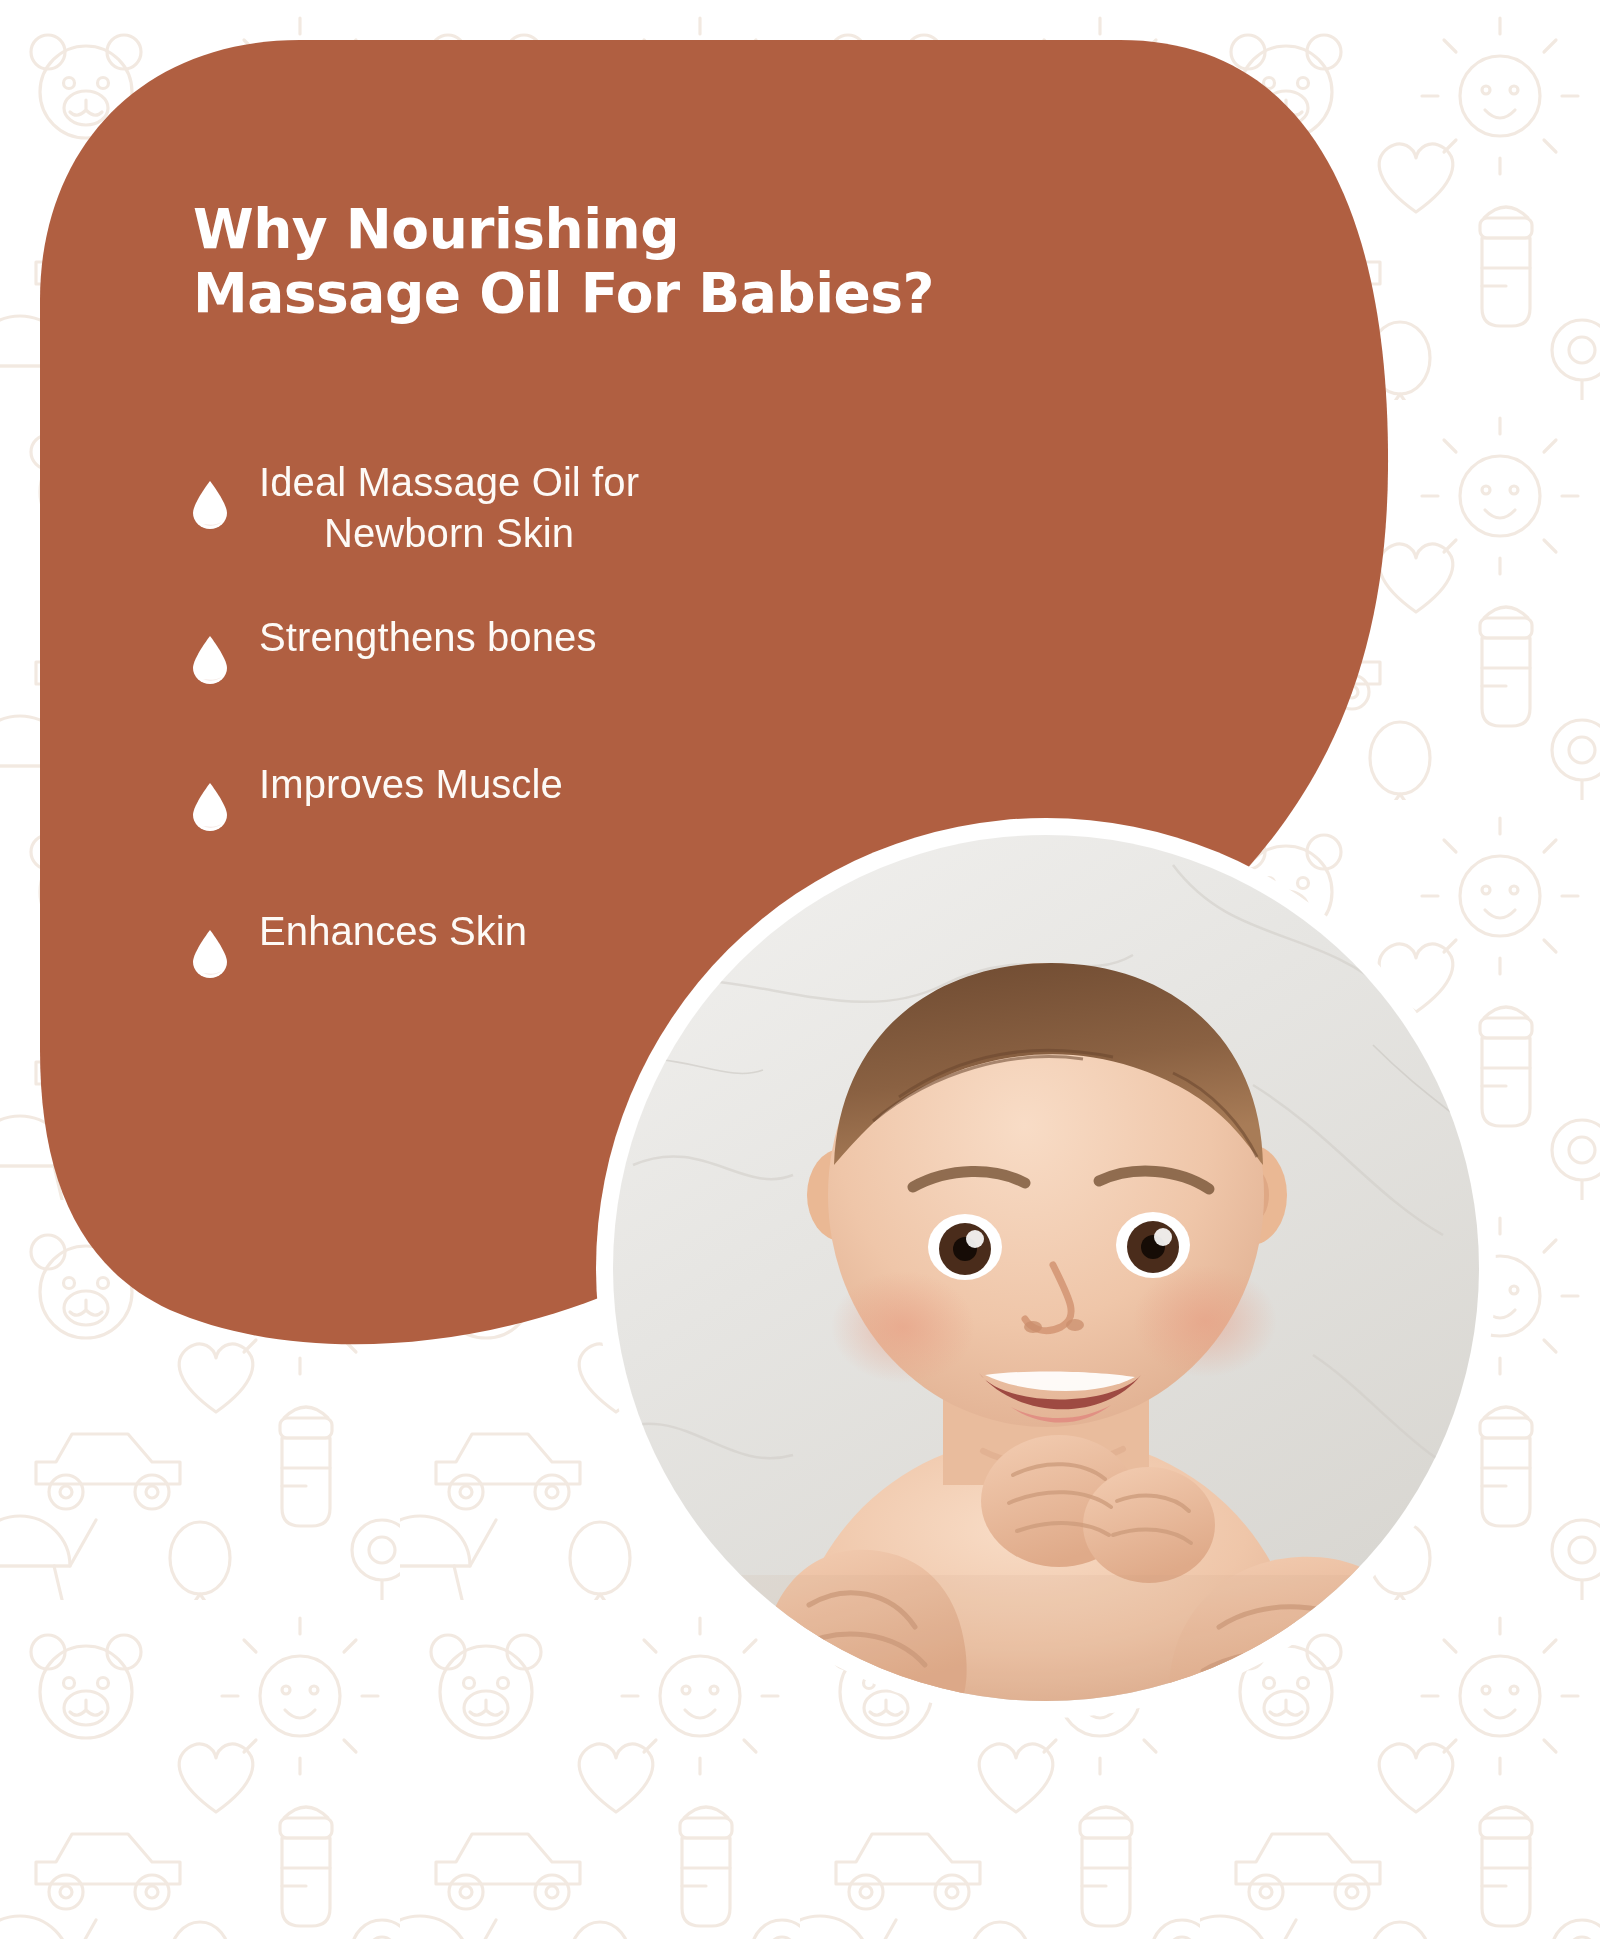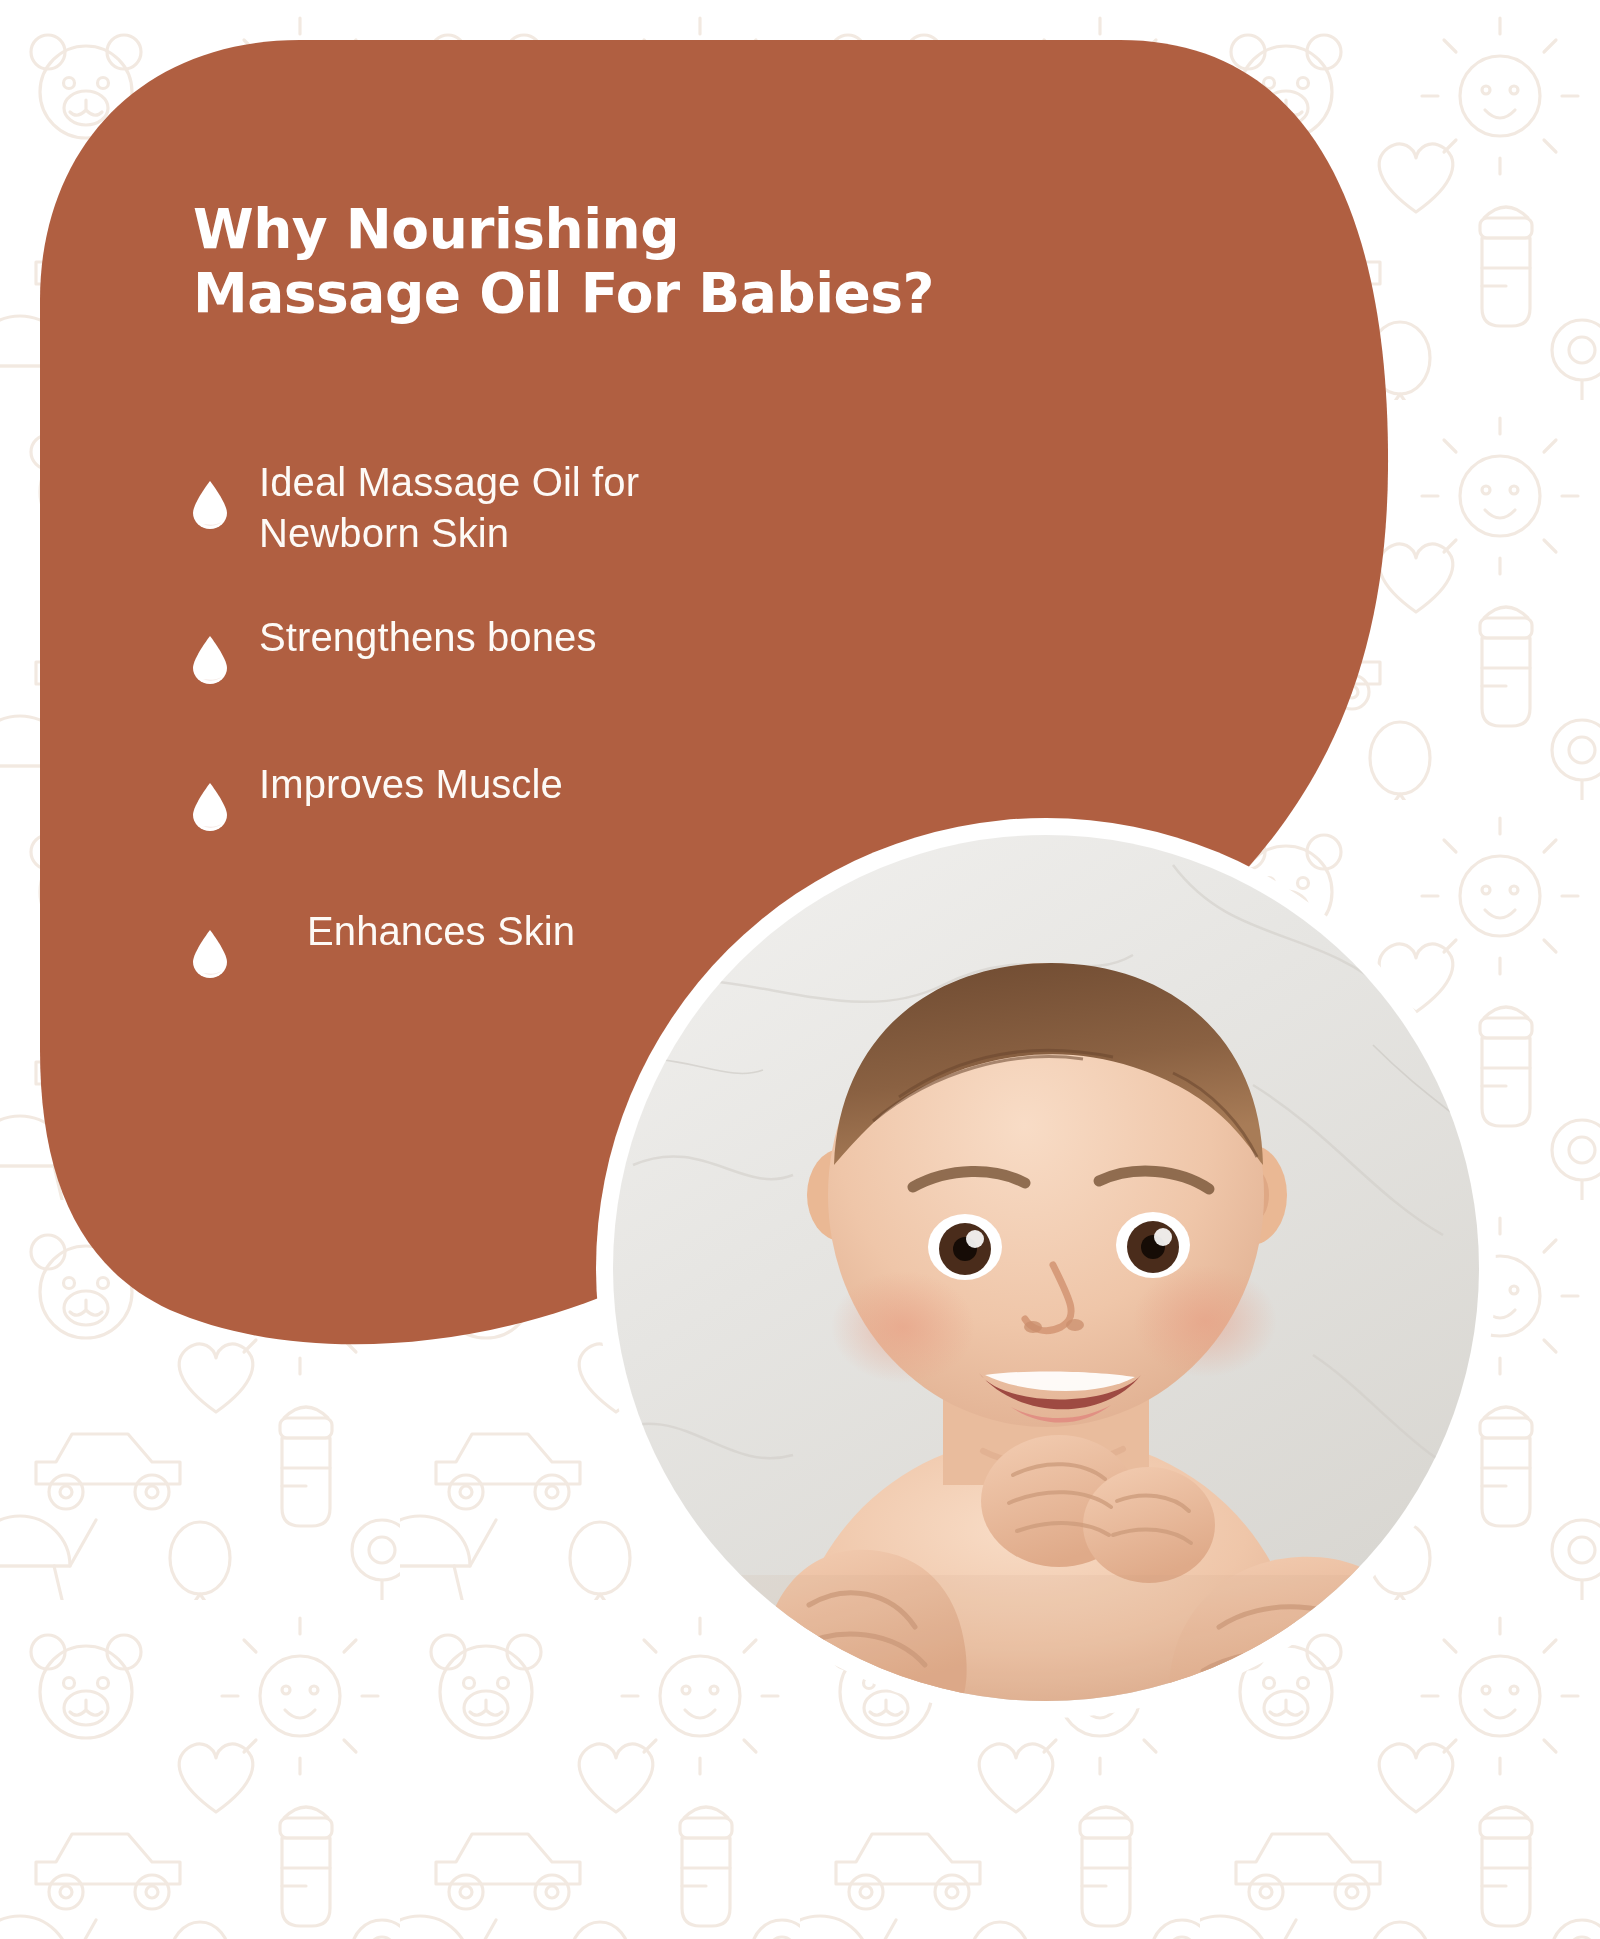--- a/index.html
+++ b/index.html
@@ -61,40 +61,40 @@
     top:455px;
     width:640px;
   }
   .benefit{
     position:relative;
     display:flex;
     align-items:flex-start;
     margin-bottom:51px;
     min-height:96px;
   }
-  .benefit:last-child{margin-bottom:16px;gap:48px;}
+  .benefit:last-child{margin-bottom:16px;}
 
   .drop-icon{
     flex:0 0 auto;
     width:34px;
     height:48px;
     margin-top:26px;
     margin-right:32px;
   }
   .drop-icon svg{display:block;width:100%;height:100%;}
 
   .benefit-text{
     color:#FDFAF6;
     font-size:40px;
     line-height:1.28;
     font-weight:400;
     letter-spacing:0.1px;
     padding-top:2px;
   }
-  .benefit-text .bl{display:block;white-space:nowrap;}
+  .benefit-text .bl{display:block;white-space:nowrap;text-align:center;}
 
   
   #photo-wrap{
     position:absolute;
     left:596px;
     top:818px;
     width:900px;
     height:900px;
     z-index:4;
   }

